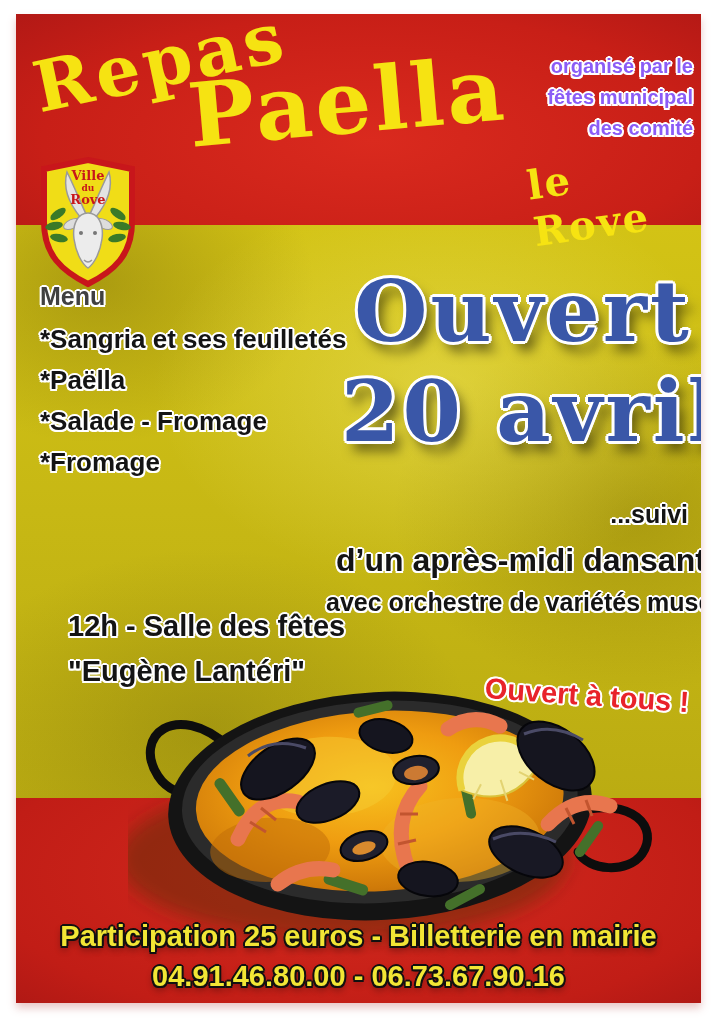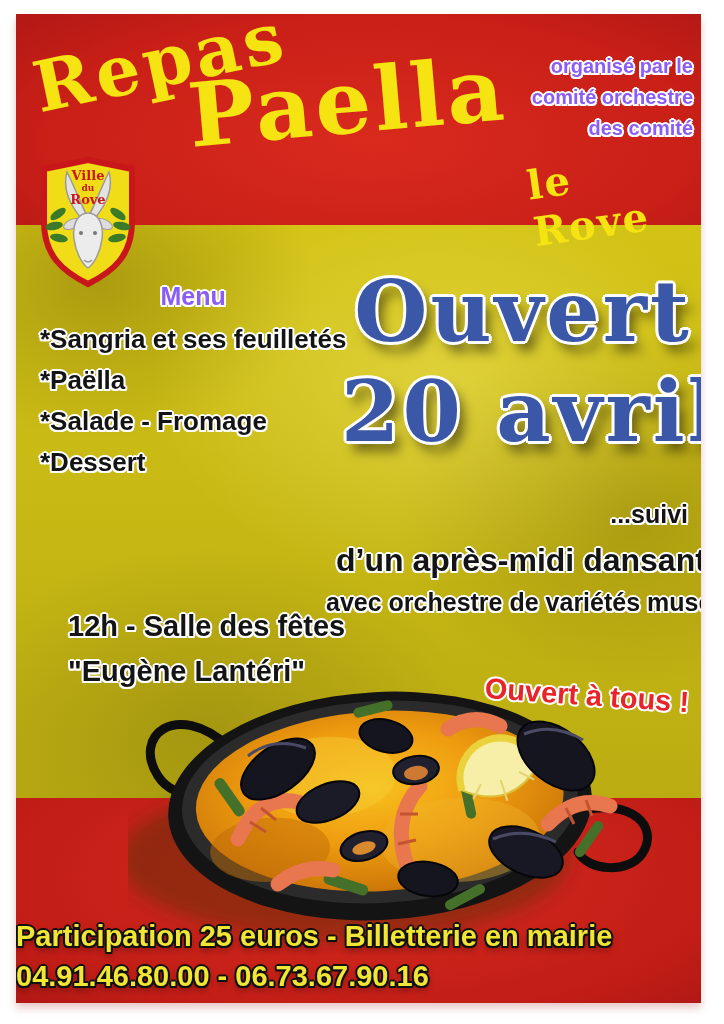--- a/index.html
+++ b/index.html
@@ -39,56 +39,56 @@
   .title-paella{left:168px;top:50px;font-size:88px;letter-spacing:3px;color:#f6e312;
     transform:rotate(-5deg);transform-origin:left top;}
   .organizer{right:8px;top:37px;width:206px;text-align:right;font-size:20px;line-height:31px;
     color:#8b5cf6;}
   .le-rove{left:508px;top:148px;font-size:40px;letter-spacing:2px;color:#f6e312;
     transform:rotate(-8deg);transform-origin:left top;}
 
   .crest{left:18px;top:142px;width:108px;height:132px;z-index:4;}
 
   .menu-block{left:24px;top:268px;color:#141414;}
-  .menu-heading{font-size:25px;color:#8b5cf6;margin-bottom:8px;text-align:center;}
+  .menu-heading{font-size:25px;color:#404040;margin-bottom:8px;}
   .menu-item{font-size:26px;line-height:41px;white-space:nowrap;}
 
   .date-block{left:325px;top:248px;width:364px;text-align:center;color:#3a57a8;z-index:3;}
   .date-line{font-size:84px;line-height:100px;letter-spacing:3px;white-space:nowrap;}
 
   .suivi{right:13px;top:486px;font-size:25px;color:#141414;}
   .dansant{left:320px;top:528px;width:362px;text-align:center;font-size:32px;color:#141414;white-space:nowrap;}
   .orchestre{left:310px;top:574px;width:372px;text-align:center;font-size:25px;color:#141414;white-space:nowrap;}
 
   .venue{left:24px;top:590px;font-size:29px;line-height:45px;color:#141414;margin-left:28px;}
   .open-tag{left:470px;top:658px;font-size:29px;color:#e8232a;transform:rotate(4deg);
     transform-origin:left top;z-index:6;white-space:nowrap;}
 
   .pan{left:112px;top:660px;width:545px;height:282px;z-index:5;}
 
-  .footer-line{left:0;width:100%;text-align:left;font-size:29px;color:#f2e635;z-index:6;white-space:nowrap;}
+  .footer-line{left:0;width:100%;text-align:center;font-size:29px;color:#f2e635;z-index:6;white-space:nowrap;}
   .footer-1{top:906px;}
   .footer-2{top:946px;}
 </style>
 </head>
 <body>
 
 <div class="canvas">
   <div class="poster">
 
     <div class="band band-top"></div>
     <div class="band band-yellow"></div>
     <div class="band band-bottom"></div>
 
     <div class="abs curly title-repas">Repas</div>
     <div class="abs curly title-paella">Paella</div>
 
     <div class="abs rounded organizer ow2">
       <div>organisé par le</div>
-      <div>comité orchestre</div>
+      <div>fêtes municipal</div>
       <div>des comité</div>
     </div>
 
     <div class="abs curly le-rove">le Rove</div>
 
     <svg class="abs crest" viewBox="0 0 108 132">
       <path d="M54 4 L98 13 L98 66 C98 99 80 115 54 128 C28 115 10 99 10 66 L10 13 Z" fill="#f0dd17" stroke="#c8161b" stroke-width="6"></path>
       <g fill="#3a7a28">
         <ellipse cx="24" cy="58" rx="9" ry="4" transform="rotate(-35 24 58)"></ellipse>
         <ellipse cx="20" cy="70" rx="9" ry="4" transform="rotate(-12 20 70)"></ellipse>
@@ -112,21 +112,21 @@
       <text x="54" y="24" text-anchor="middle" font-family="DejaVu Serif,serif" font-weight="bold" font-size="13" fill="#c8161b">Ville</text>
       <text x="54" y="35" text-anchor="middle" font-family="DejaVu Serif,serif" font-weight="bold" font-size="9" fill="#c8161b">du</text>
       <text x="54" y="48" text-anchor="middle" font-family="DejaVu Serif,serif" font-weight="bold" font-size="13" fill="#c8161b">Rove</text>
     </svg>
 
     <div class="abs menu-block">
       <div class="rounded menu-heading ow2">Menu</div>
       <div class="rounded menu-item ow2">*Sangria et ses feuilletés</div>
       <div class="rounded menu-item ow2">*Paëlla</div>
       <div class="rounded menu-item ow2">*Salade - Fromage</div>
-      <div class="rounded menu-item ow2">*Dessert</div>
+      <div class="rounded menu-item ow2">*Fromage</div>
     </div>
 
     <div class="abs date-block">
       <div class="curly date-line ow3">Ouvert</div>
       <div class="curly date-line ow3">20 avril</div>
     </div>
 
     <div class="abs rounded suivi ow2">...suivi</div>
     <div class="abs rounded dansant ow2">d’un après-midi dansant</div>
     <div class="abs rounded orchestre ow2">avec orchestre de variétés musette</div>

